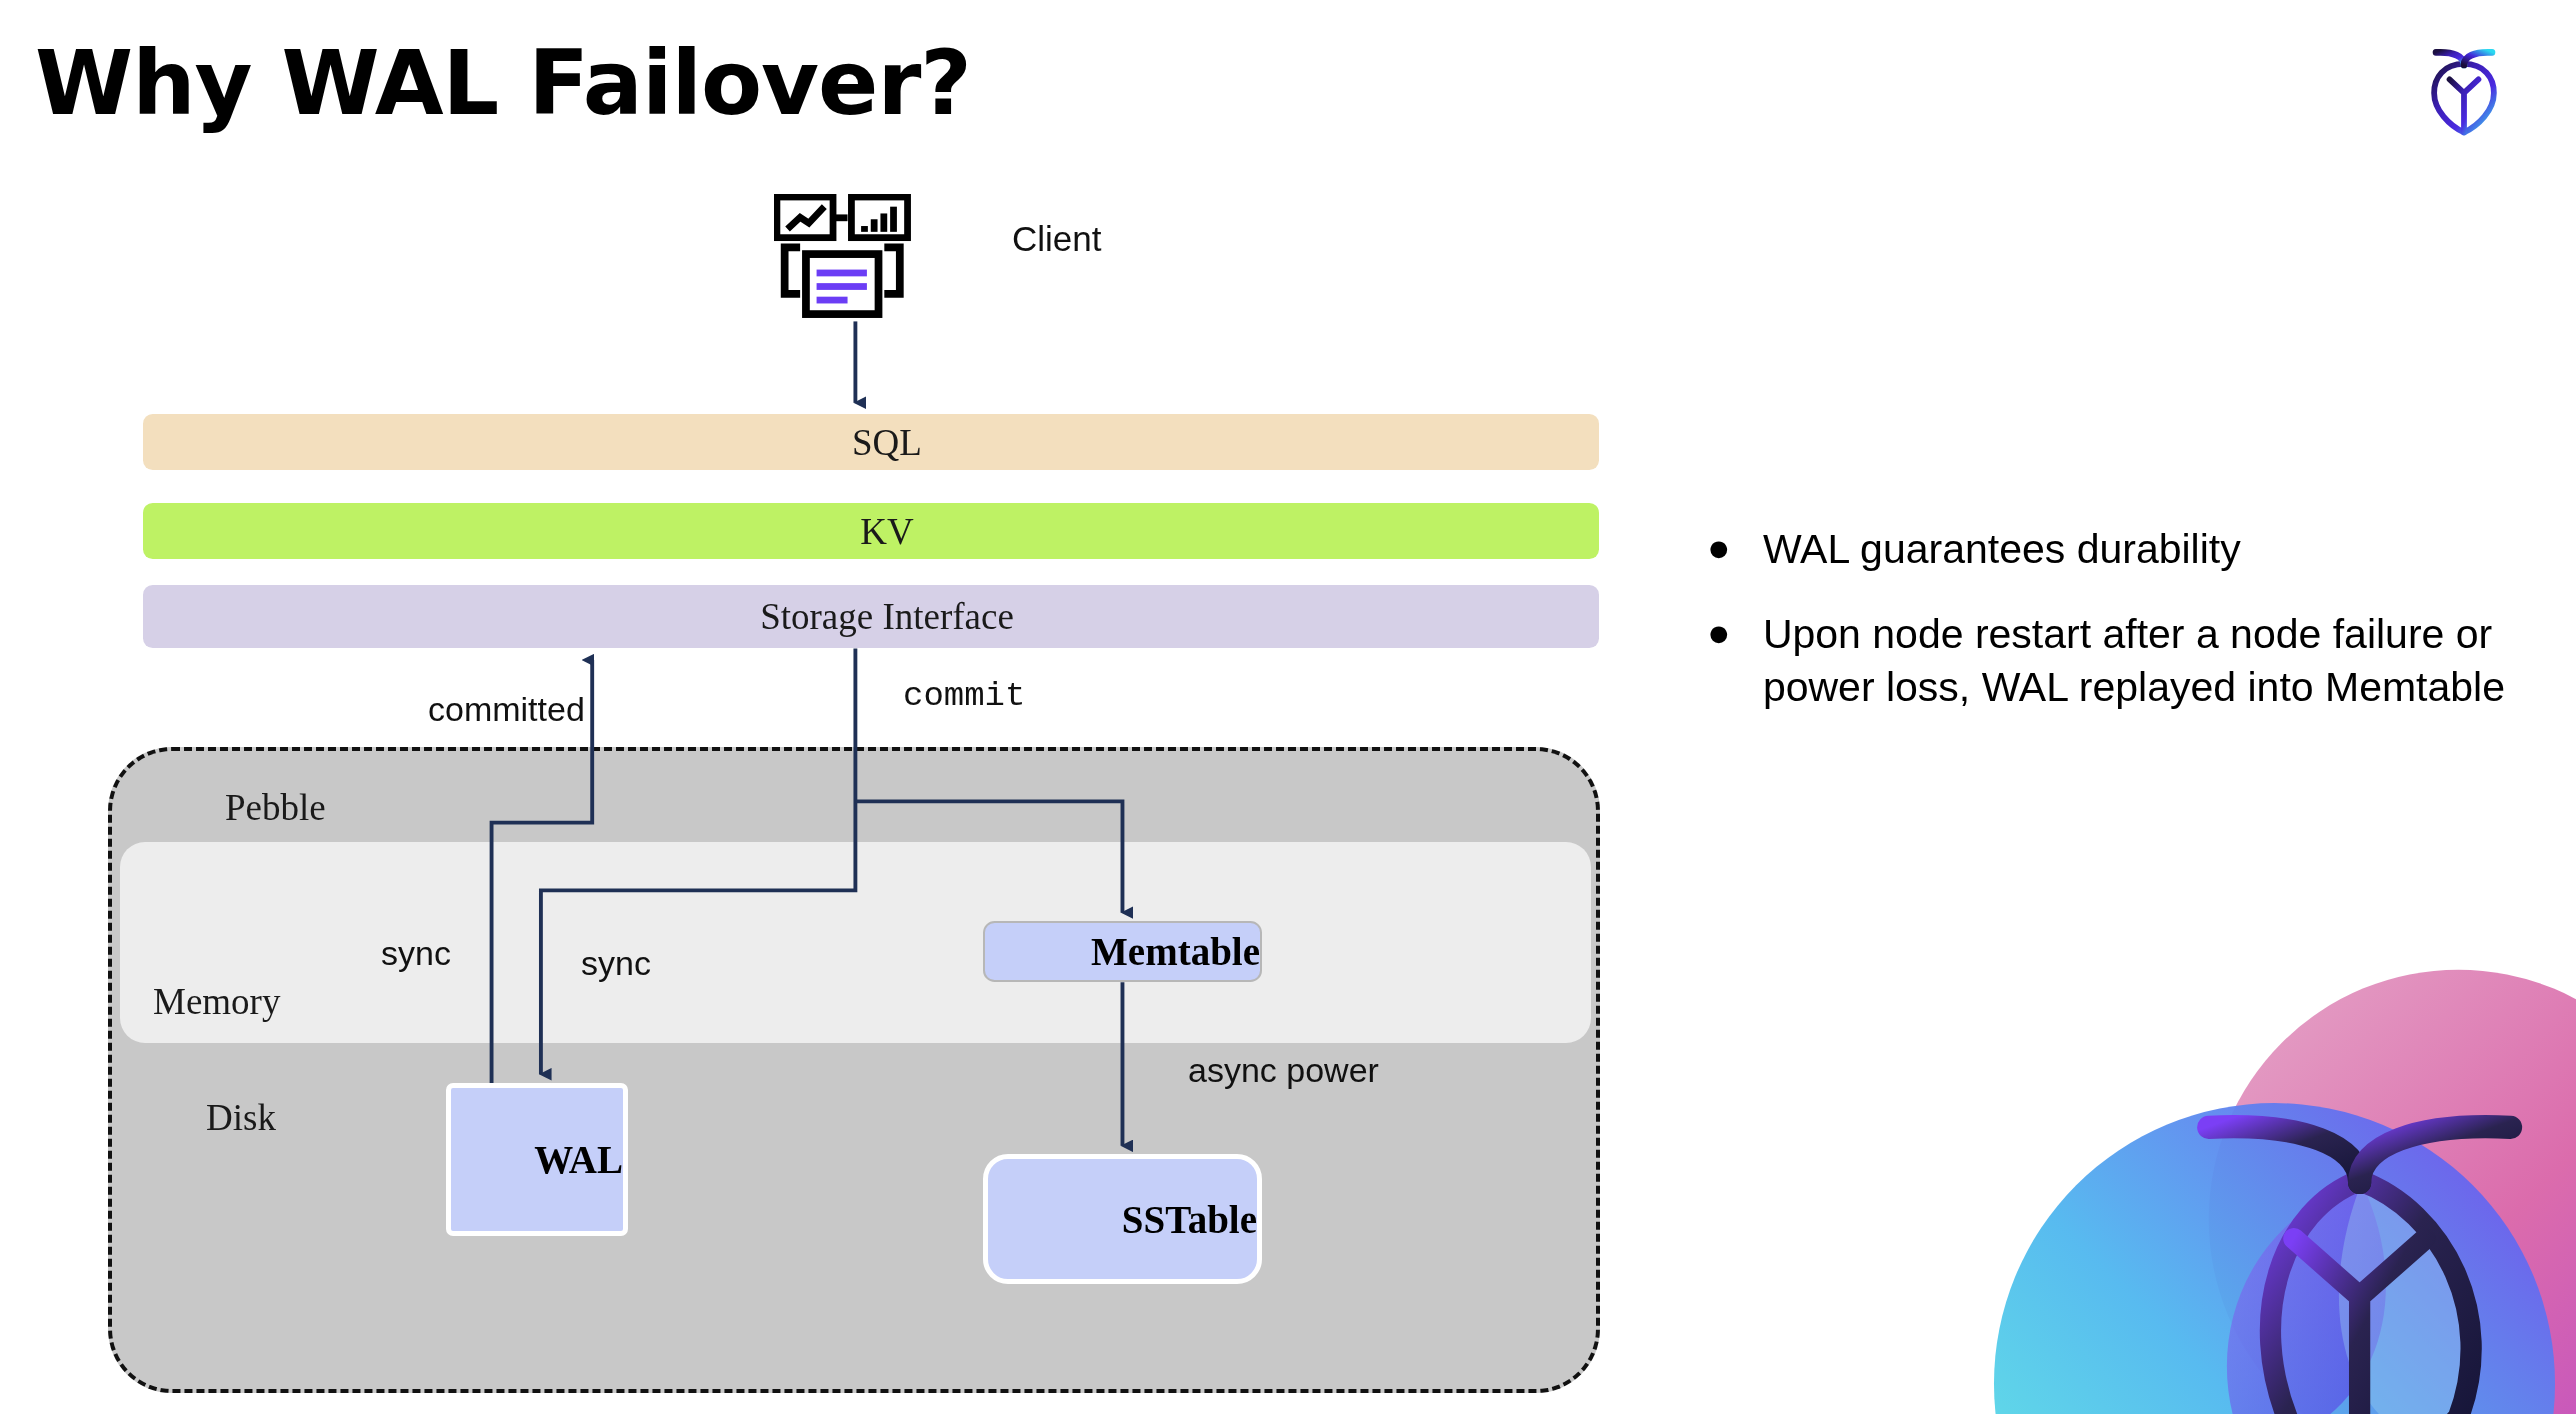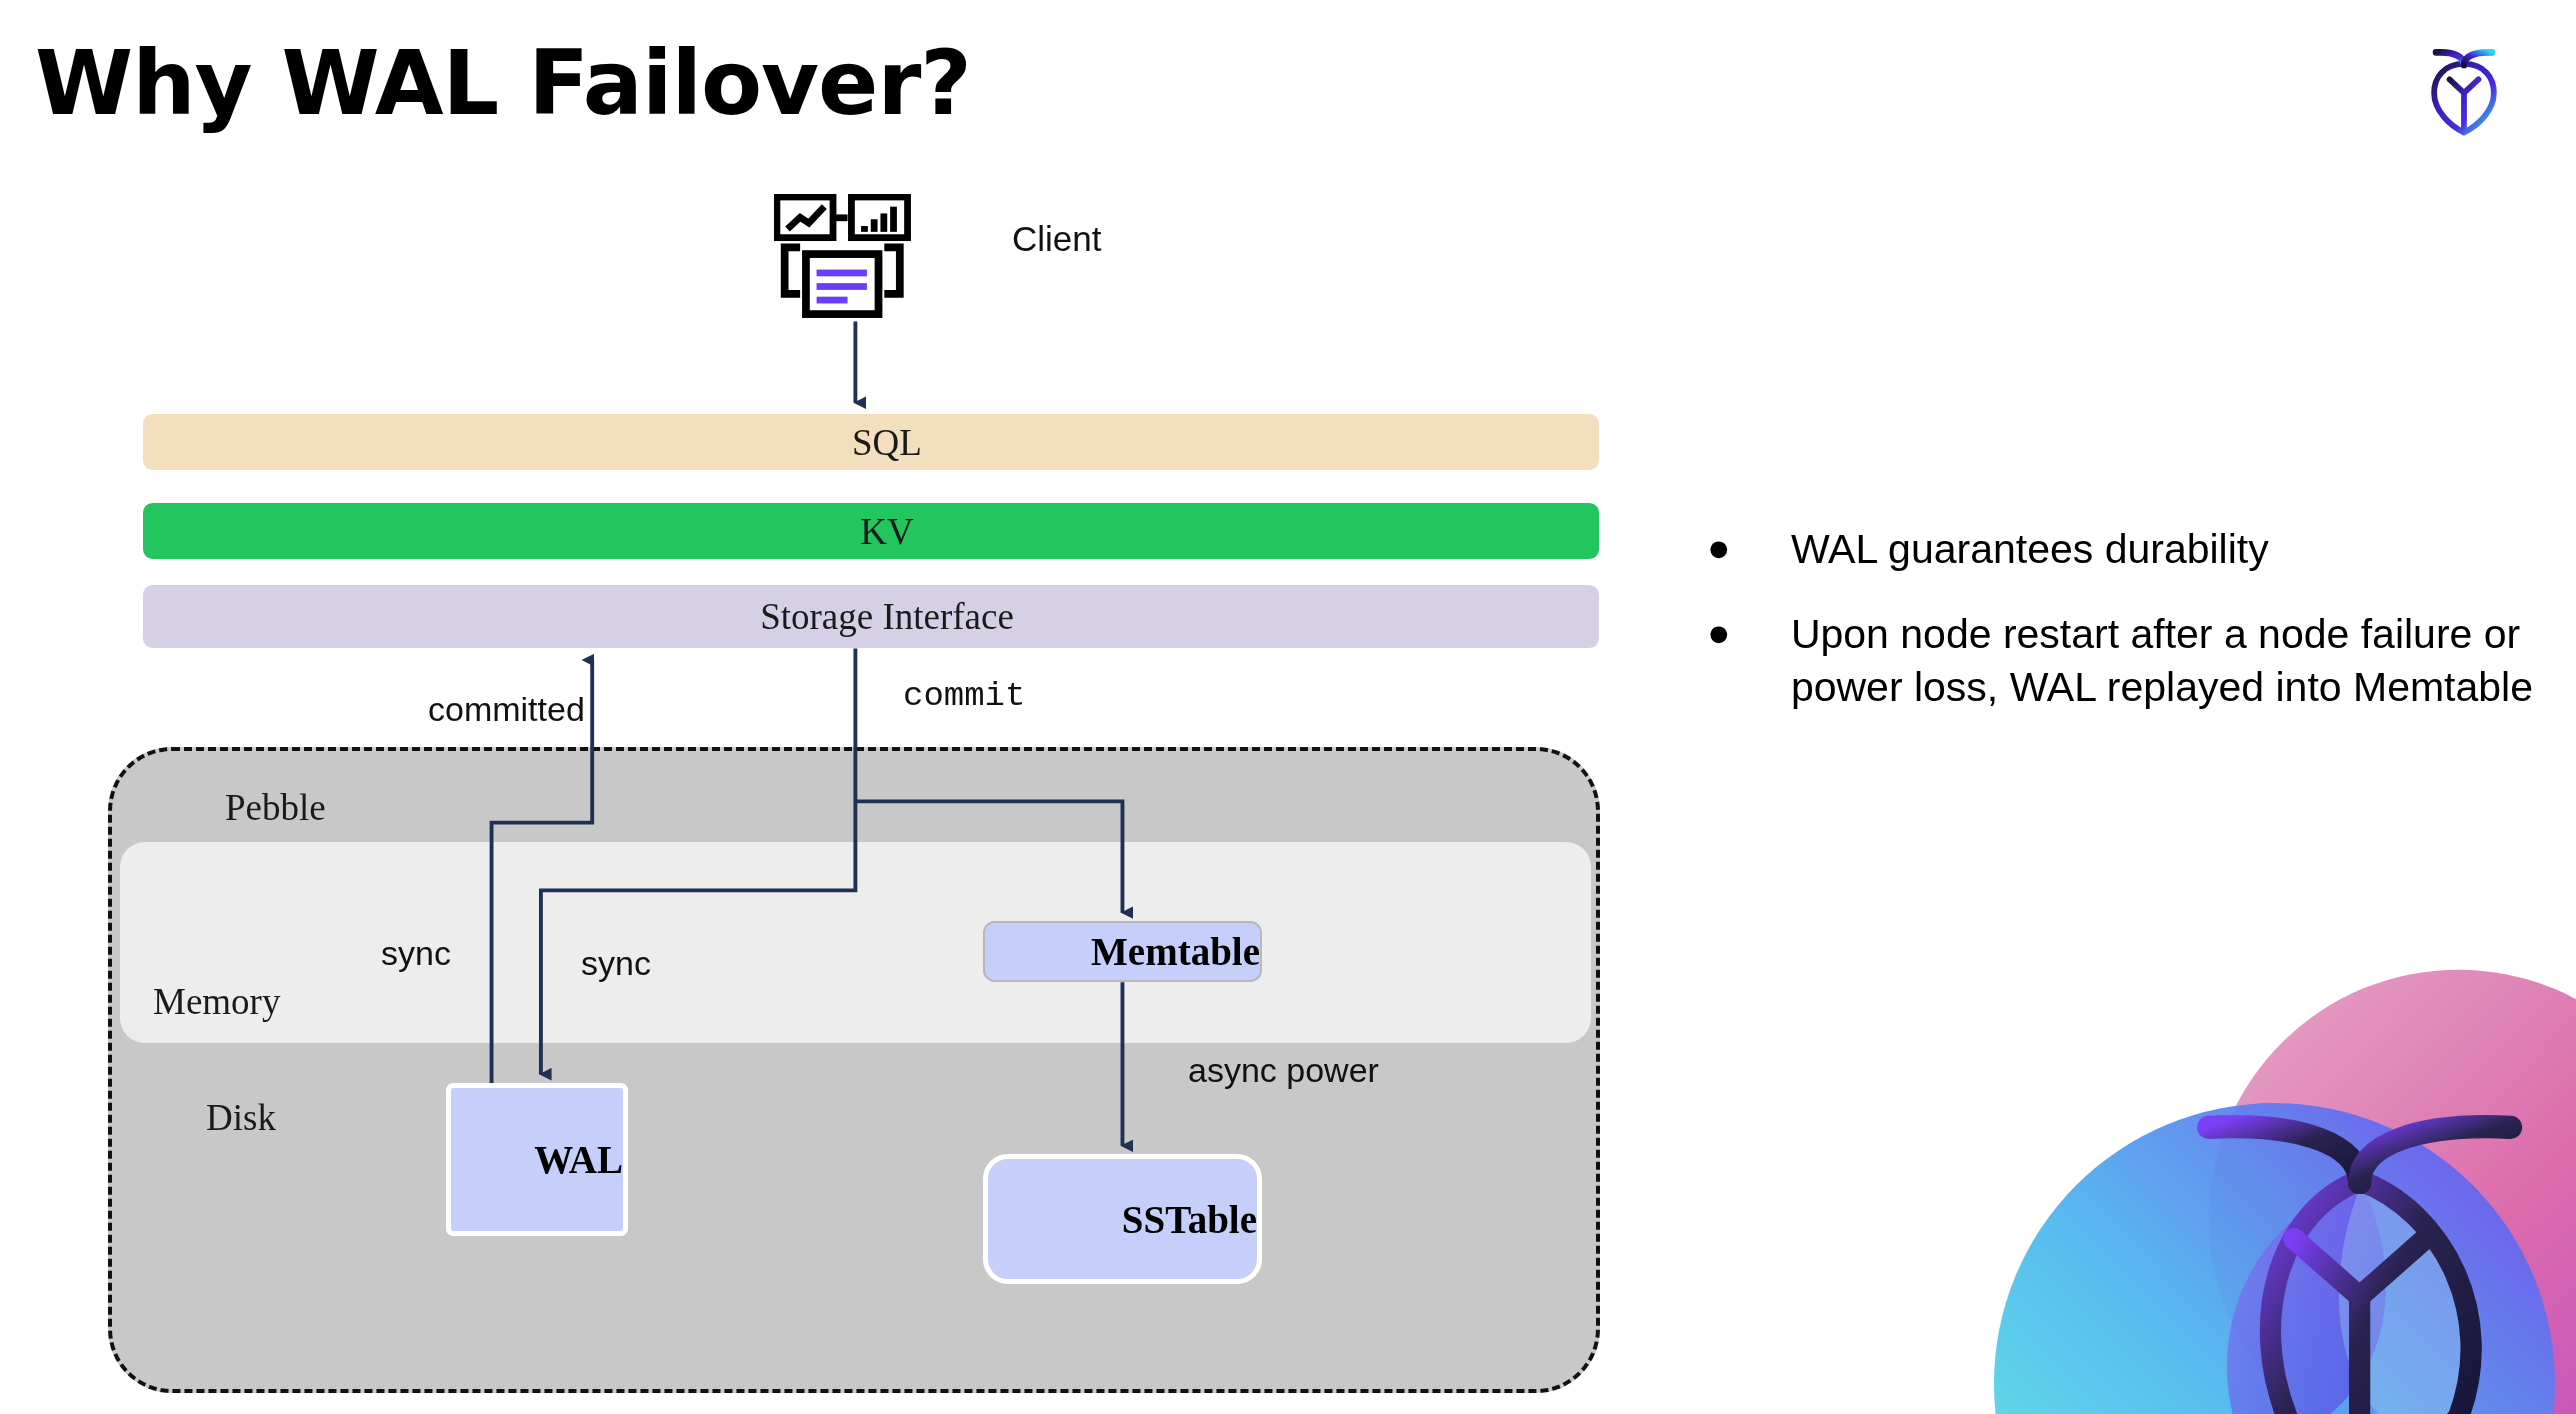--- a/index.html
+++ b/index.html
@@ -72,21 +72,21 @@
     border-radius: 9.7px;
     display: flex;
     align-items: center;
     justify-content: center;
     font-family: "Liberation Serif", serif;
     font-size: 37px;
     color: #1a1a1a;
     padding-left: 32px;
   }
   #layer-sql { top: 414px;  height: 56px; background: #f3dfbe; }
-  #layer-kv  { top: 503px;  height: 56px; background: #22c55e; }
+  #layer-kv  { top: 503px;  height: 56px; background: #bef264; }
   #layer-si  { top: 585px;  height: 63px; background: #d6d0e7; }
 
   
   #pebble-container {
     position: absolute;
     left: 108px;
     top: 747px;
     width: 1492px;
     height: 646px;
     border: 4.8px dashed #111111;
@@ -195,21 +195,20 @@
     line-height: 1.28;
     color: #000000;
     text-align: left;
     padding-left: 3.9px;
   }
   .bullet-text {
     font-size: 41px;
     line-height: 1.28;
     color: #000000;
     font-family: "Liberation Sans", sans-serif;
-    margin-left: 28px;
   }
 
   
   #decor-graphic {
     position: absolute;
     left: 1955px;
     top: 929px;
     width: 639px;
     height: 503px;
     overflow: hidden;

